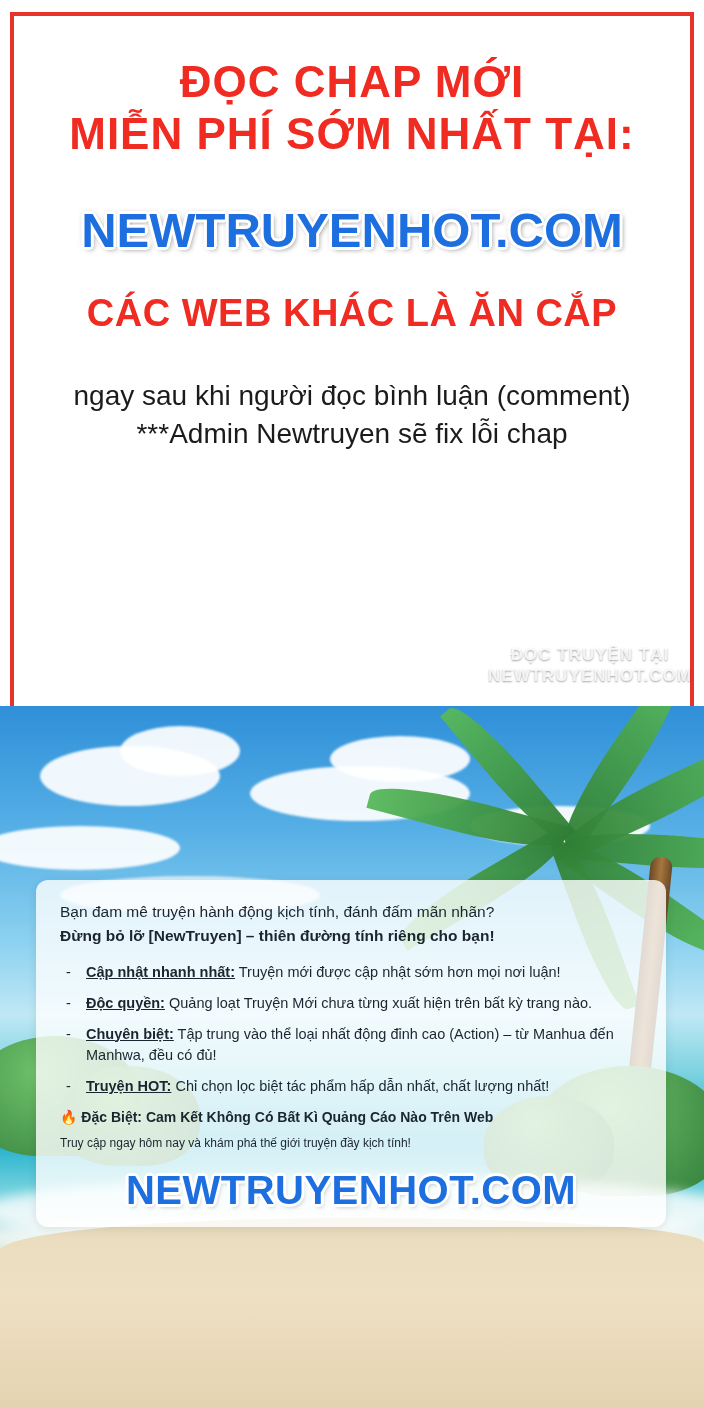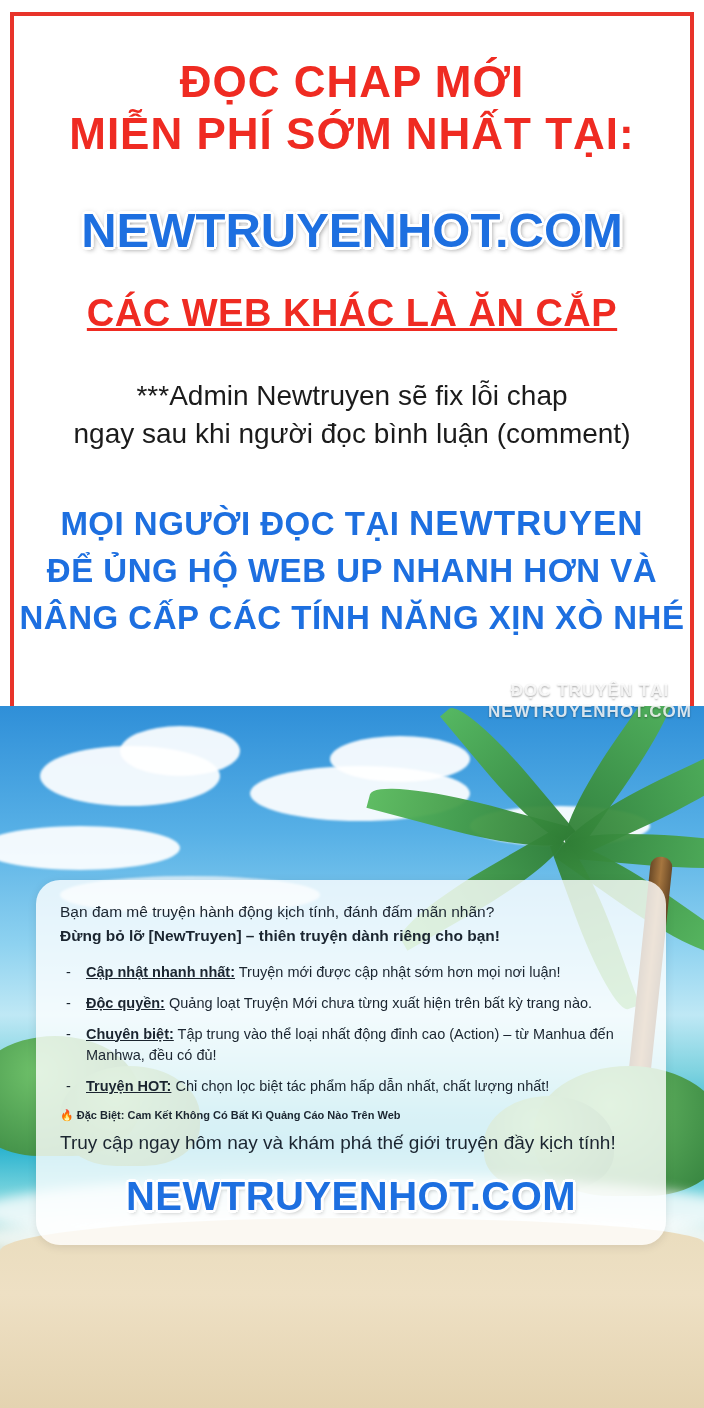--- a/index.html
+++ b/index.html
@@ -68,21 +68,20 @@
       0 0 6px rgba(0,0,0,0.35), 3px 3px 5px rgba(0,0,0,0.30);
   }
 
   .line-red-mid {
     font-family: "Liberation Sans", sans-serif;
     font-weight: bold;
     color: #ef2b22;
     font-size: 38px;
     margin-top: 34px;
     letter-spacing: 0.5px;
-    text-decoration: underline;
   }
 
   .note-block {
     margin-top: 42px;
     color: #1b1b1b;
     font-size: 28px;
     font-weight: normal;
     line-height: 1.38;
   }
 
@@ -97,21 +96,21 @@
   }
   .blue-block .strong-brand {
     font-size: 35px;
     letter-spacing: 1px;
   }
 
   
   .watermark {
     position: absolute;
     right: 12px;
-    top: 680px;
+    top: 644px;
     text-align: center;
     color: rgba(255,255,255,0.82);
     font-weight: bold;
     font-size: 17px;
     line-height: 1.25;
     letter-spacing: 1px;
     text-shadow: 0 1px 2px rgba(0,0,0,0.35);
     z-index: 5;
   }
 
@@ -182,22 +181,22 @@
     background: radial-gradient(circle at 40% 30%, #6fc16a, #2e7b39);
   }
 
   
   .info-card {
     position: absolute;
     left: 36px;
     top: 174px;
     width: 630px;
     background: rgba(255,255,255,0.80);
-    border-radius: 24px;
-    padding: 20px 24px 26px 24px;
+    border-radius: 12px;
+    padding: 20px 24px 14px 24px;
     box-sizing: border-box;
     box-shadow: 0 2px 10px rgba(0,0,0,0.10);
     z-index: 4;
   }
   .info-head {
     color: #1b2530;
     font-size: 15.5px;
     line-height: 1.55;
     font-weight: bold;
     margin-bottom: 14px;
@@ -217,28 +216,28 @@
     position: relative;
   }
   .info-list li .dash {
     position: absolute;
     left: 6px;
     top: 0;
   }
   .info-list li b { font-weight: bold; text-decoration: underline; }
   .info-special {
     color: #1b2530;
-    font-size: 11px;
+    font-size: 14px;
     font-weight: bold;
     line-height: 1.5;
     margin: 2px 0 6px 0;
   }
   .info-tail {
     color: #1b2530;
-    font-size: 19px;
+    font-size: 12px;
     line-height: 1.5;
     margin-bottom: 16px;
   }
   .card-domain {
     text-align: center;
     font-weight: bold;
     font-size: 40px;
     color: #1d6fe0;
     letter-spacing: 0.5px;
     margin-top: 6px;
@@ -258,31 +257,24 @@
     <div class="title-block">
       <div class="line-red-big">ĐỌC CHAP MỚI</div>
       <div class="line-red-big">MIỄN PHÍ SỚM NHẤT TẠI:</div>
     </div>
 
     <div class="domain-big">NEWTRUYENHOT.COM</div>
 
     <div class="line-red-mid">CÁC WEB KHÁC LÀ ĂN CẮP</div>
 
     <div class="note-block">
+      <div>ngay sau khi người đọc bình luận (comment)</div>
       <div>***Admin Newtruyen sẽ fix lỗi chap</div>
-      <div>ngay sau khi người đọc bình luận (comment)</div>
     </div>
 
-    <div class="blue-block">
-      <div>
-        <span>MỌI NGƯỜI ĐỌC TẠI </span><span class="strong-brand">NEWTRUYEN</span>
-      </div>
-      <div>ĐỂ ỦNG HỘ WEB UP NHANH HƠN VÀ</div>
-      <div>NÂNG CẤP CÁC TÍNH NĂNG XỊN XÒ NHÉ</div>
-    </div>
 
   </div>
 </div>
 
 <div class="watermark">
   <div>ĐỌC TRUYỆN TẠI</div>
   <div>NEWTRUYENHOT.COM</div>
 </div>
 
 <div class="beach">
@@ -312,21 +304,21 @@
   <div class="bush" style="right:-20px; top:360px; width:190px; height:130px;"></div>
   <div class="bush" style="right:90px; top:390px; width:130px; height:95px; opacity:0.92;"></div>
 
   <div class="foam" style="top:470px;"></div>
   <div class="foam" style="top:505px; height:54px; opacity:0.85;"></div>
   <div class="sand"></div>
 
   <div class="info-card">
     <div class="info-head">
       <div class="reg">Bạn đam mê truyện hành động kịch tính, đánh đấm mãn nhãn?</div>
-      <div>Đừng bỏ lỡ [NewTruyen] – thiên truyện dành riêng cho bạn!</div>
+      <div>Đừng bỏ lỡ [NewTruyen] – thiên đường tính riêng cho bạn!</div>
     </div>
 
     <ul class="info-list">
       <li>
         <span class="dash">-</span>
         <b>Cập nhật nhanh nhất:</b><span> Truyện mới được cập nhật sớm hơn mọi nơi luận!</span>
       </li>
       <li>
         <span class="dash">-</span>
         <b>Độc quyền:</b><span> Quảng loạt Truyện Mới chưa từng xuất hiện trên bất kỳ trang nào.</span>

